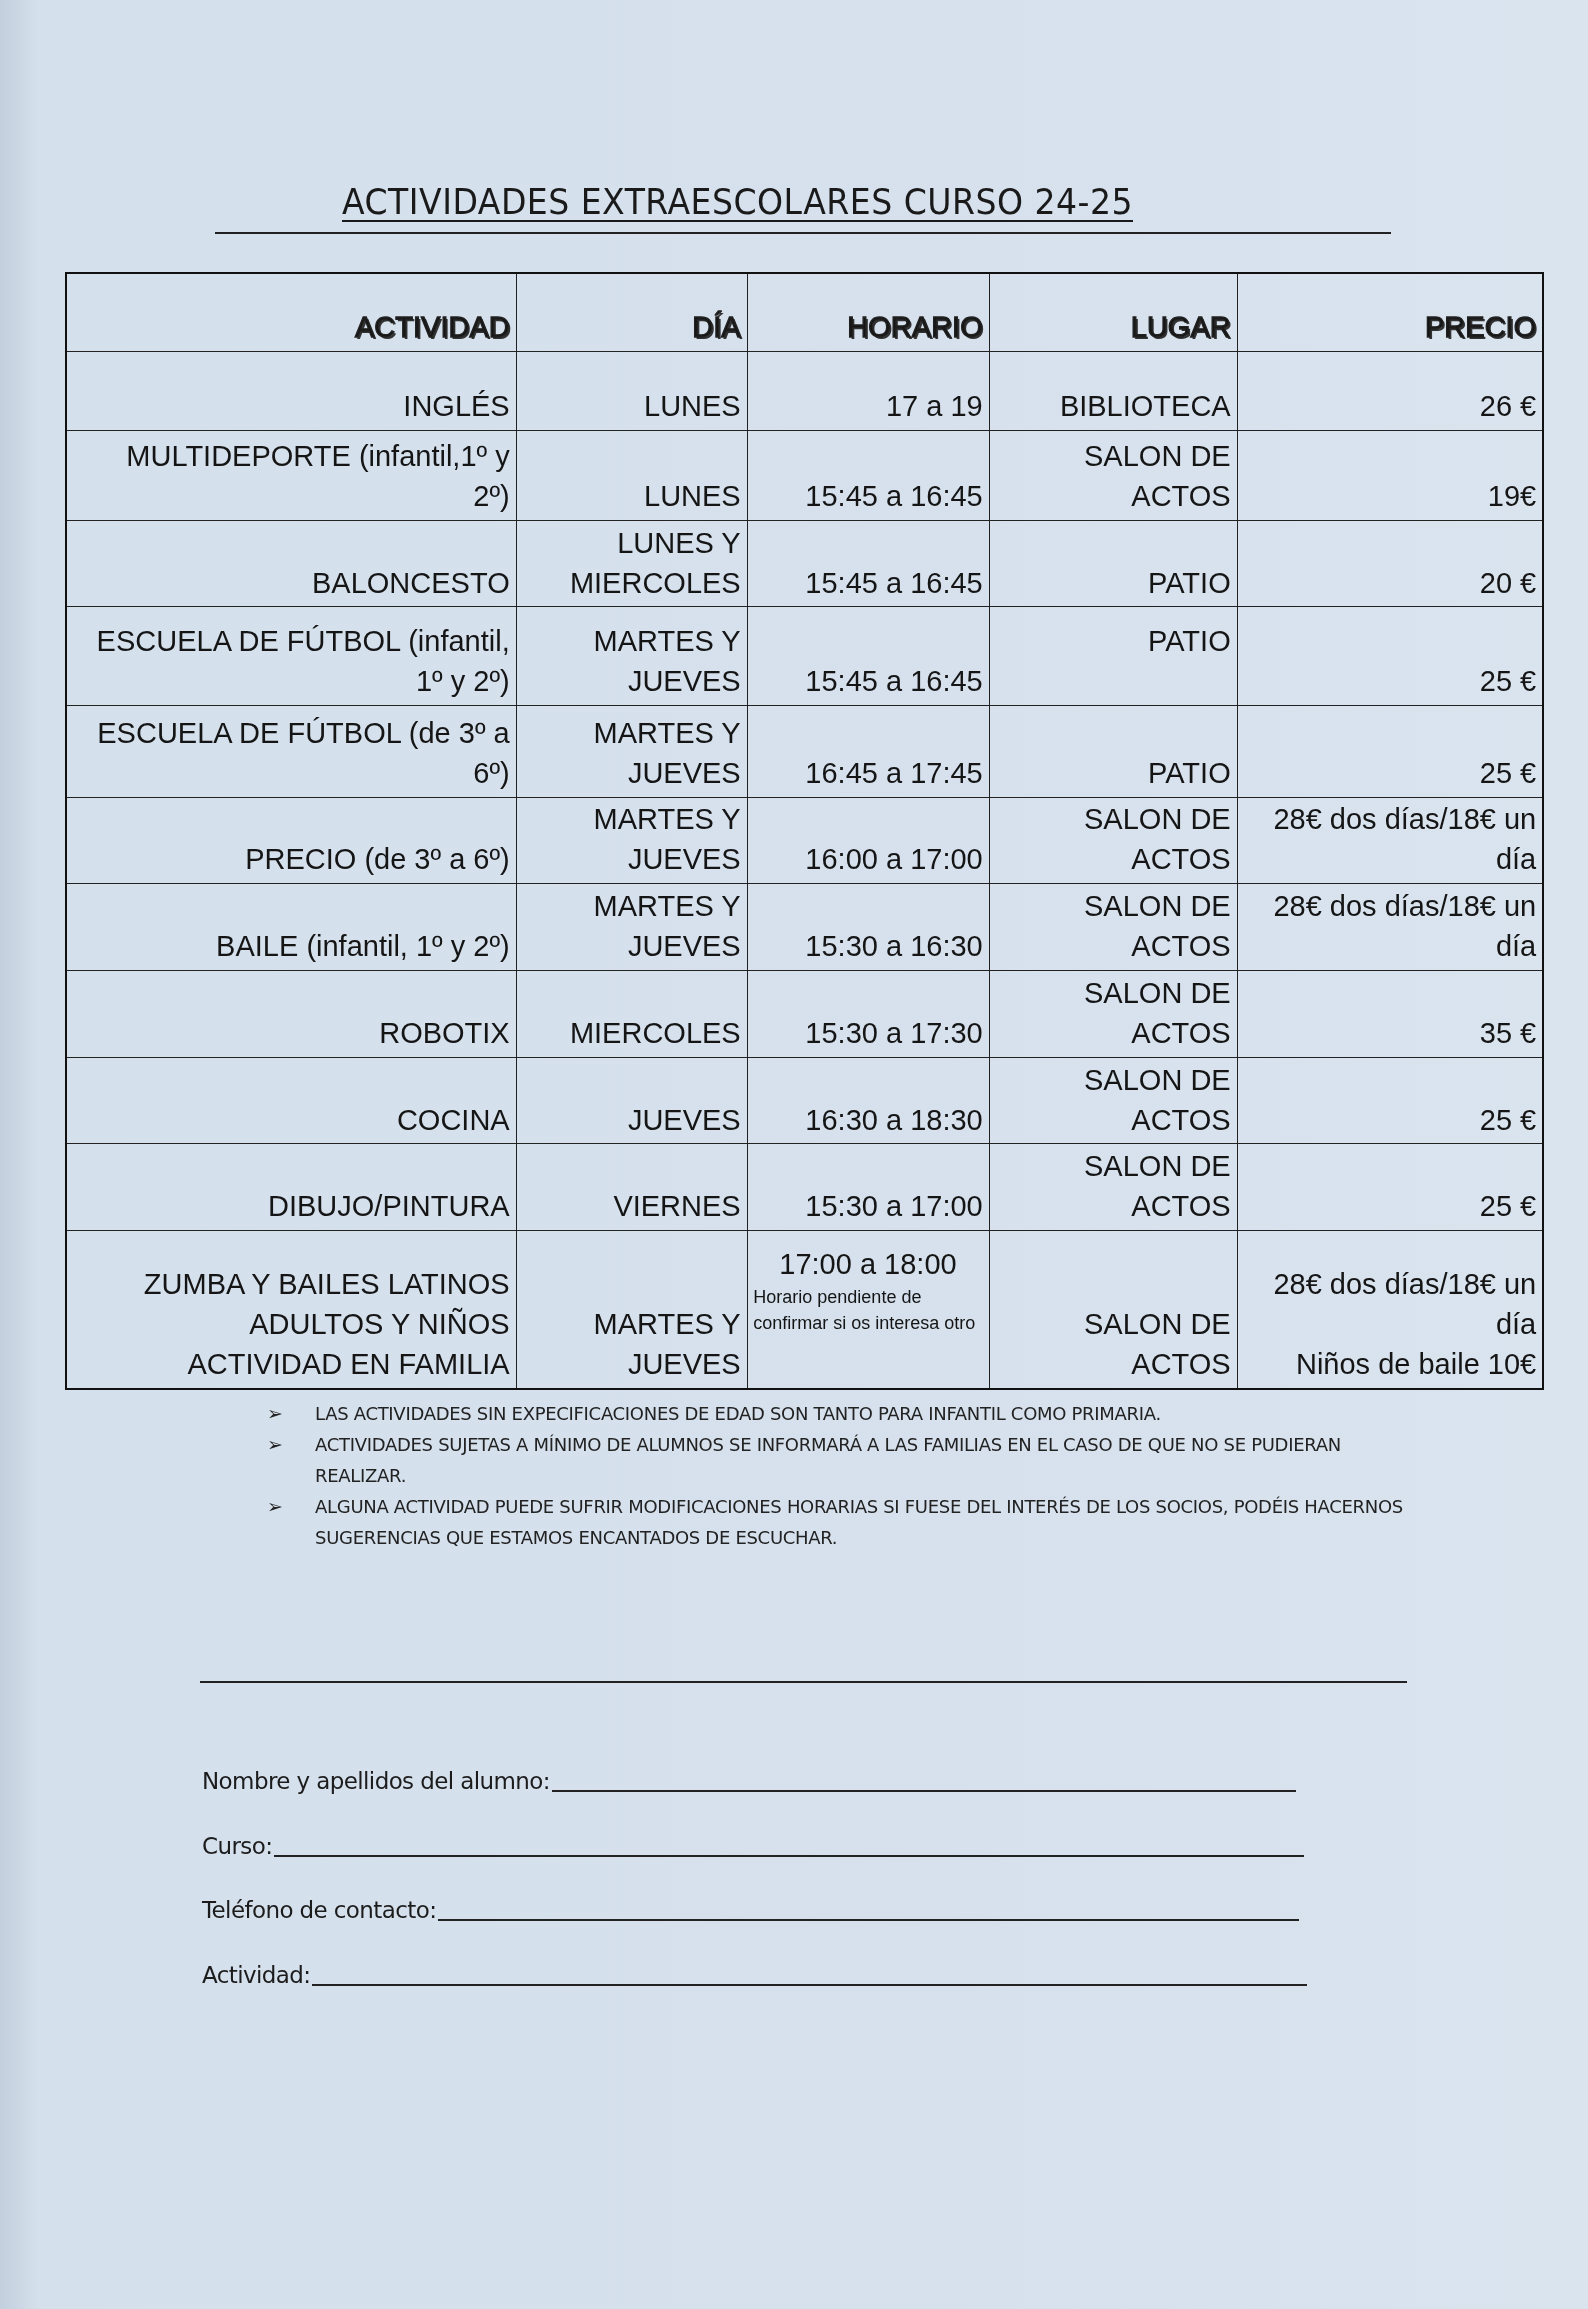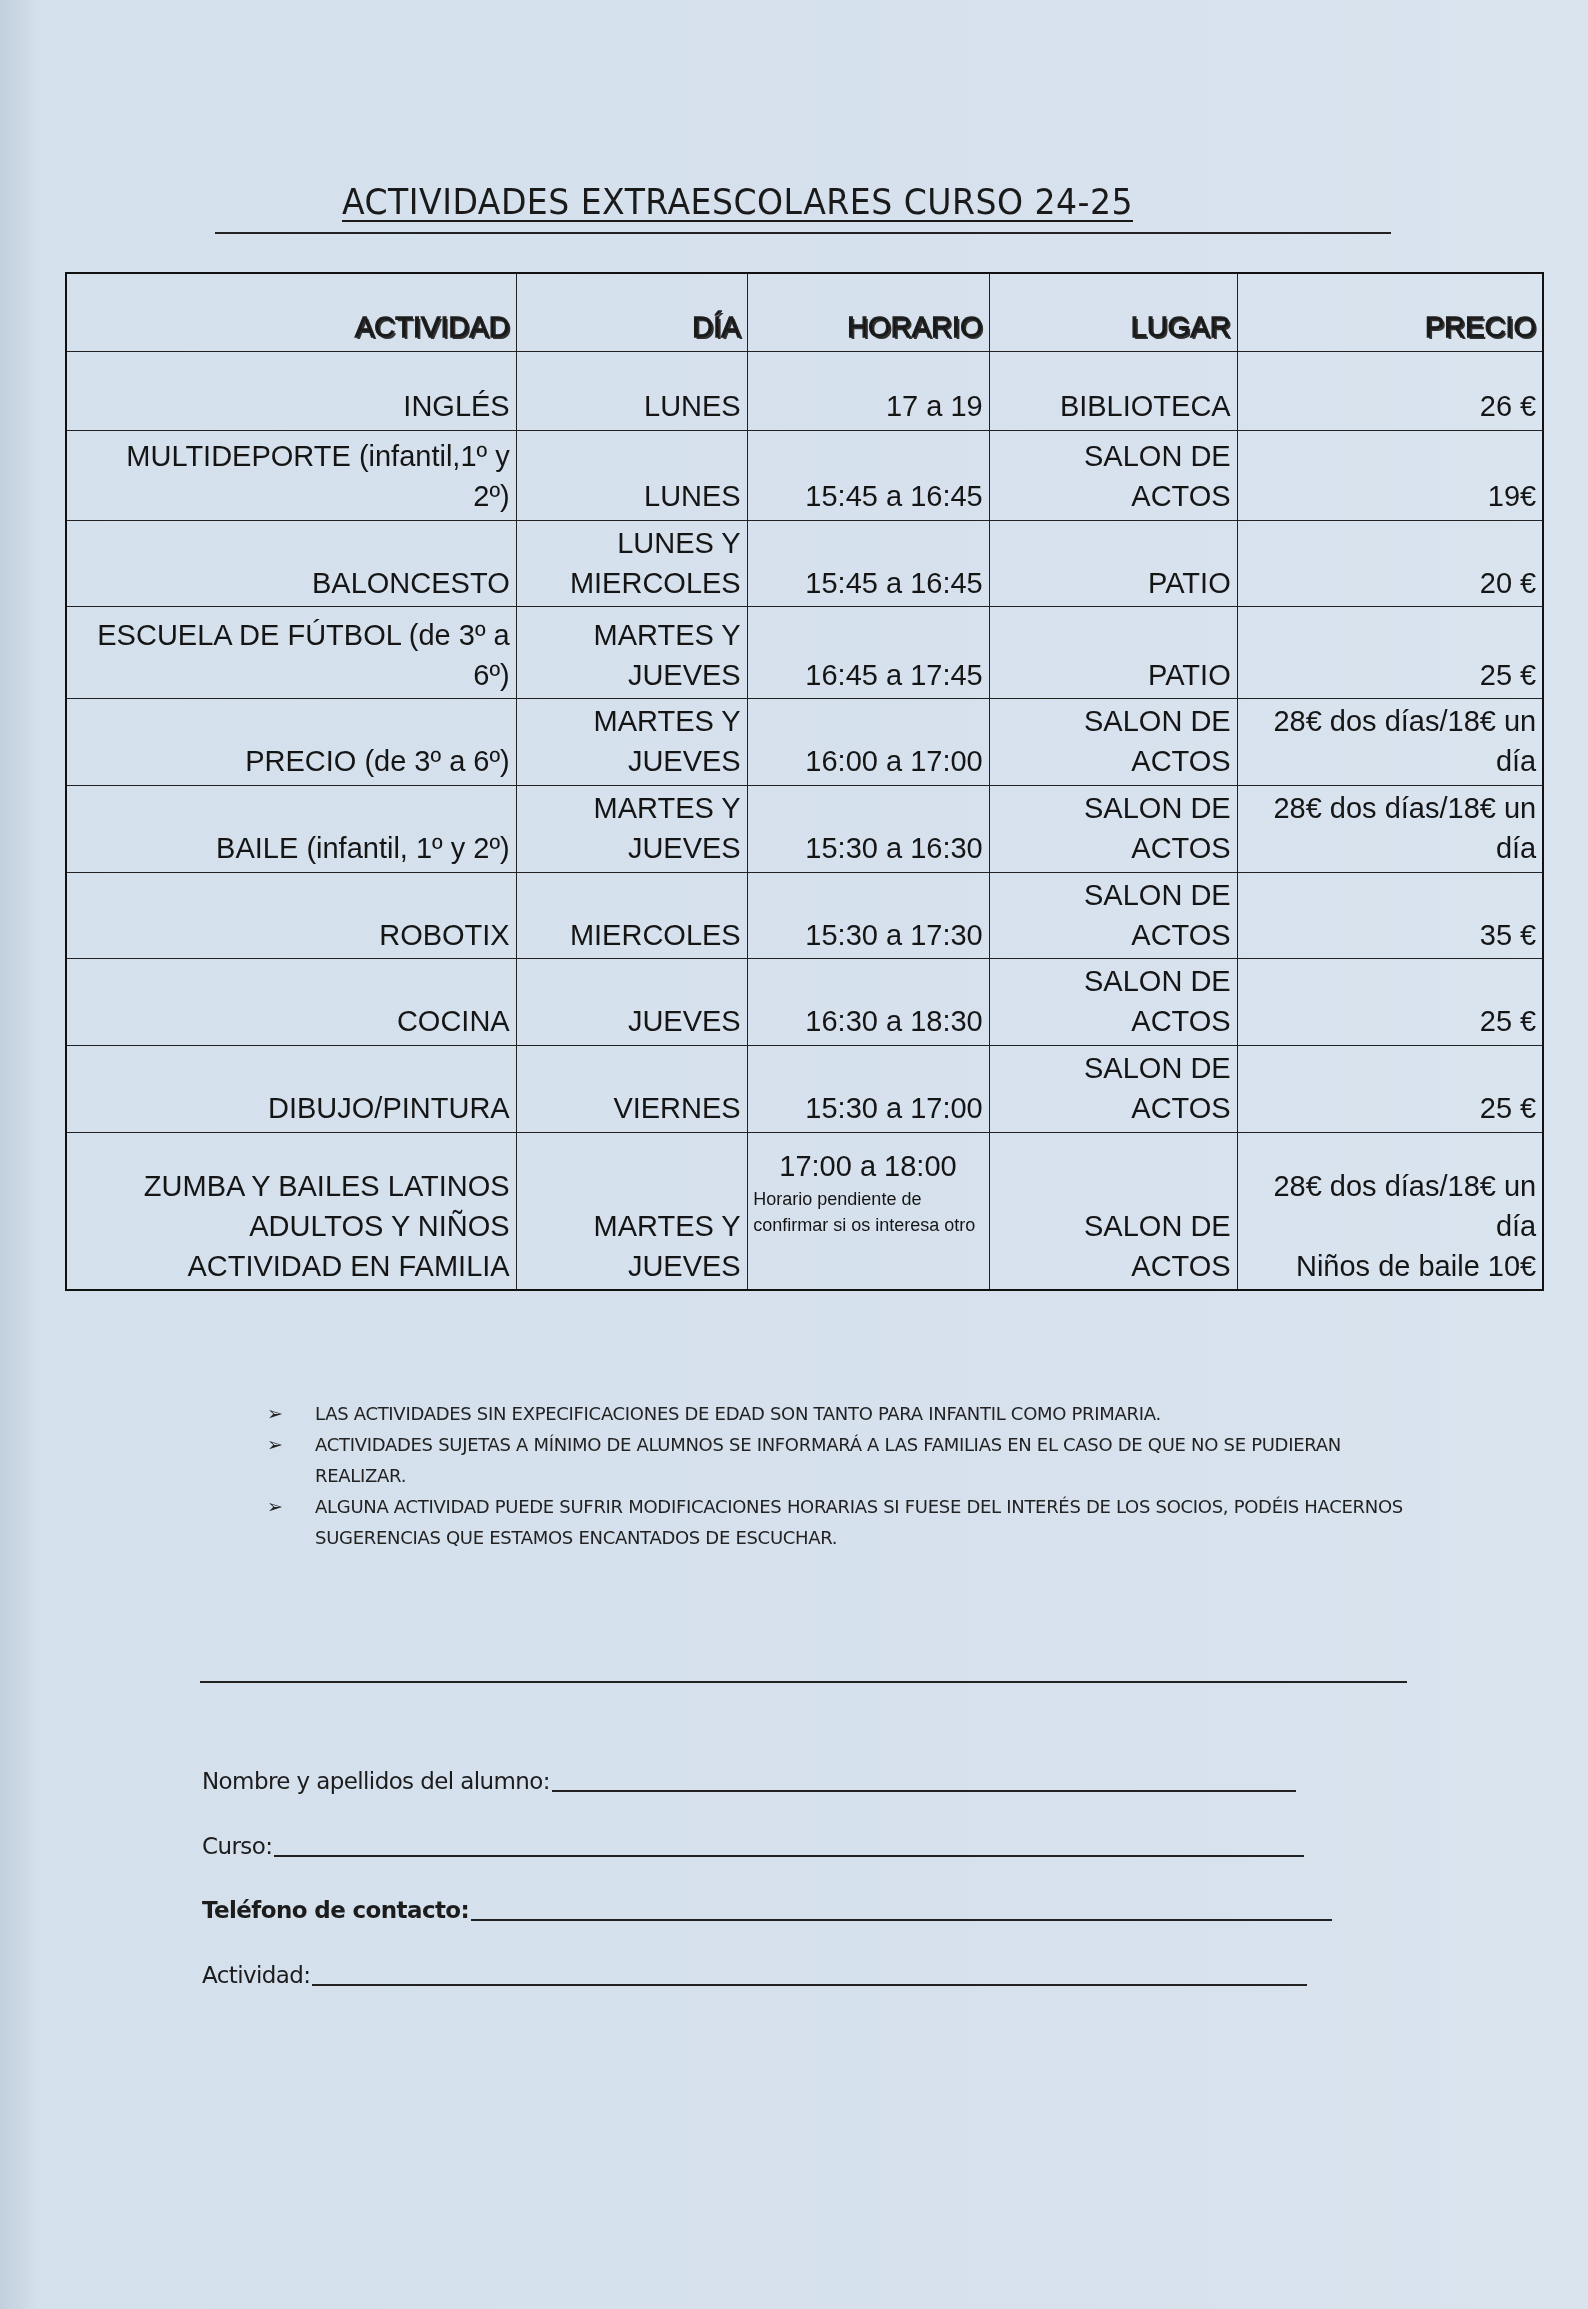--- a/index.html
+++ b/index.html
@@ -136,20 +136,40 @@
         </td>
         <td>
           <span class="multi">PATIO</span>
         </td>
         <td>
           <span class="multi">20 €</span>
         </td>
       </tr>
       <tr style="height: 92px;">
         <td class="act">
+          <span class="multi">ESCUELA DE FÚTBOL (infantil,</span>
+          <span class="multi">1º y 2º)</span>
+        </td>
+        <td>
+          <span class="multi">MARTES Y</span>
+          <span class="multi">JUEVES</span>
+        </td>
+        <td>
+          <span class="multi">15:45 a 16:45</span>
+        </td>
+        <td style="vertical-align: top; padding-top: 13.4px;">
+          <span class="multi">PATIO</span>
+          <span class="multi">&nbsp;</span>
+        </td>
+        <td>
+          <span class="multi">25 €</span>
+        </td>
+      </tr>
+      <tr style="height: 92px;">
+        <td class="act">
           <span class="multi">ESCUELA DE FÚTBOL (de 3º a</span>
           <span class="multi">6º)</span>
         </td>
         <td>
           <span class="multi">MARTES Y</span>
           <span class="multi">JUEVES</span>
         </td>
         <td>
           <span class="multi">16:45 a 17:45</span>
         </td>
@@ -299,21 +319,21 @@
 <div class="sep-rule"></div>
 
 <div class="form-field" style="top:1768px;">
   <span>Nombre y apellidos del alumno:</span>
   <span class="line" style="width:744px;"></span>
 </div>
 <div class="form-field" style="top:1833px;">
   <span>Curso:</span>
   <span class="line" style="width:1030px;"></span>
 </div>
-<div class="form-field" style="top:1897px;font-weight:bold;">
+<div class="form-field" style="top:1897px;">
   <span>Teléfono de contacto:</span>
   <span class="line" style="width:861px;"></span>
 </div>
 <div class="form-field" style="top:1962px;">
   <span>Actividad:</span>
   <span class="line" style="width:995px;"></span>
 </div>
 
 
 </body></html>

